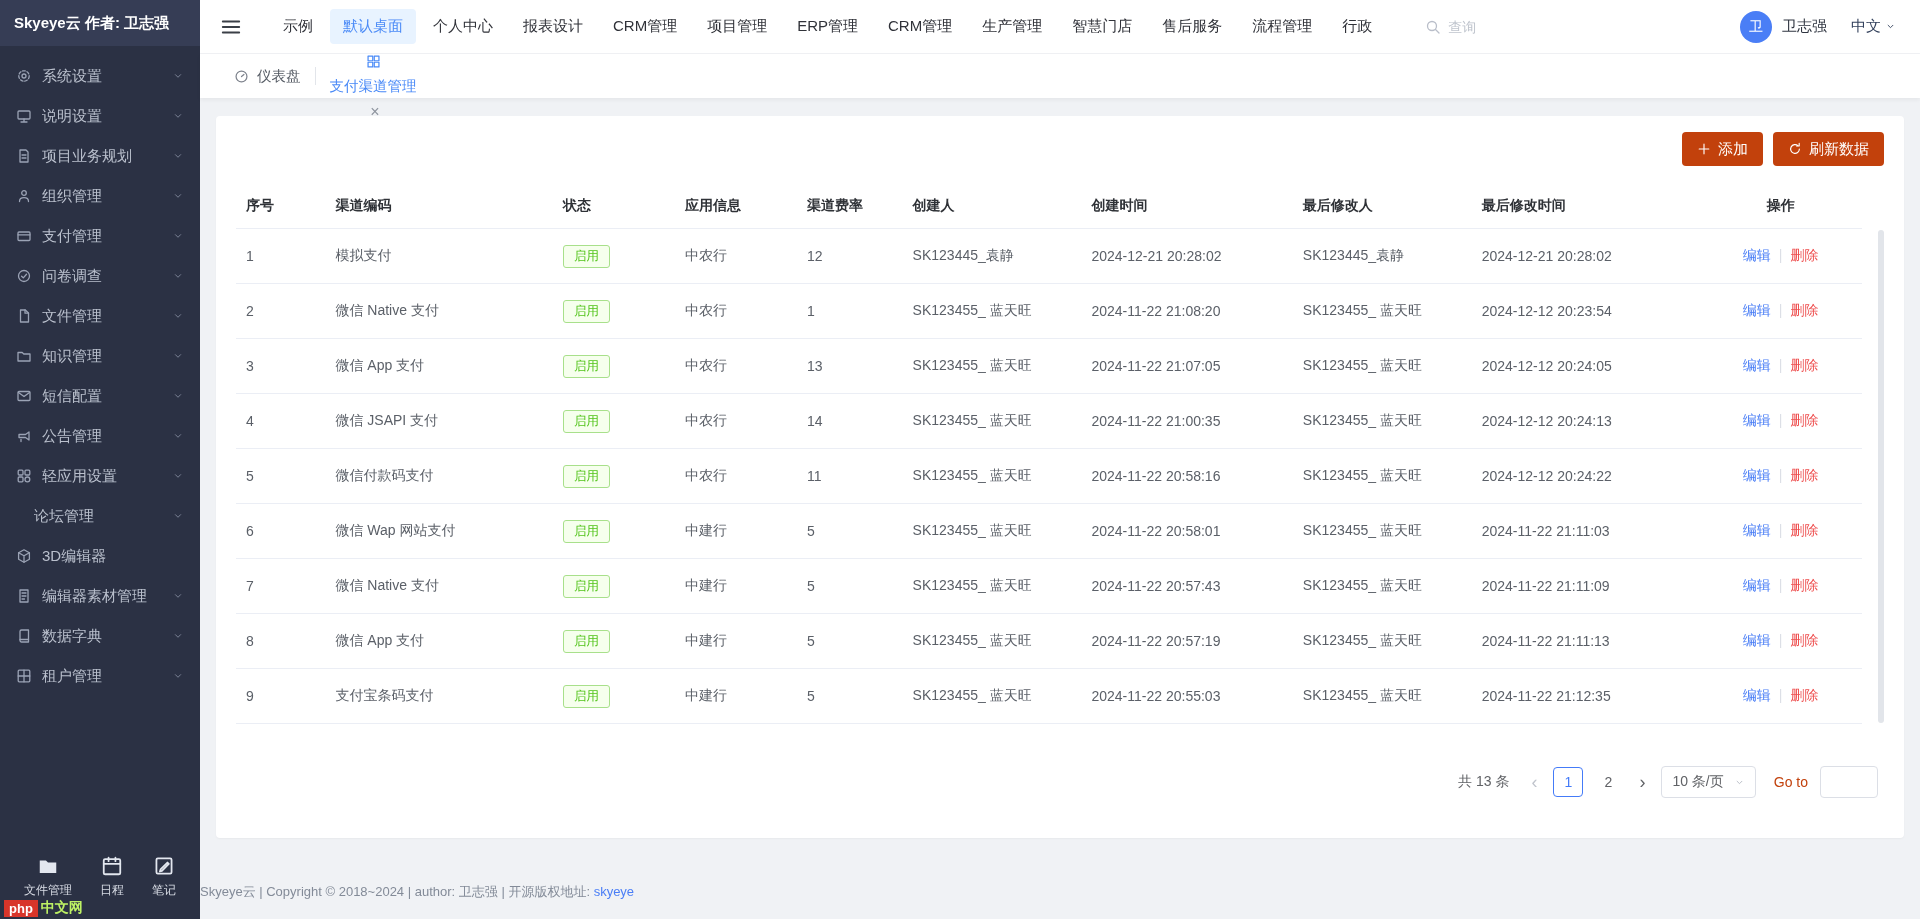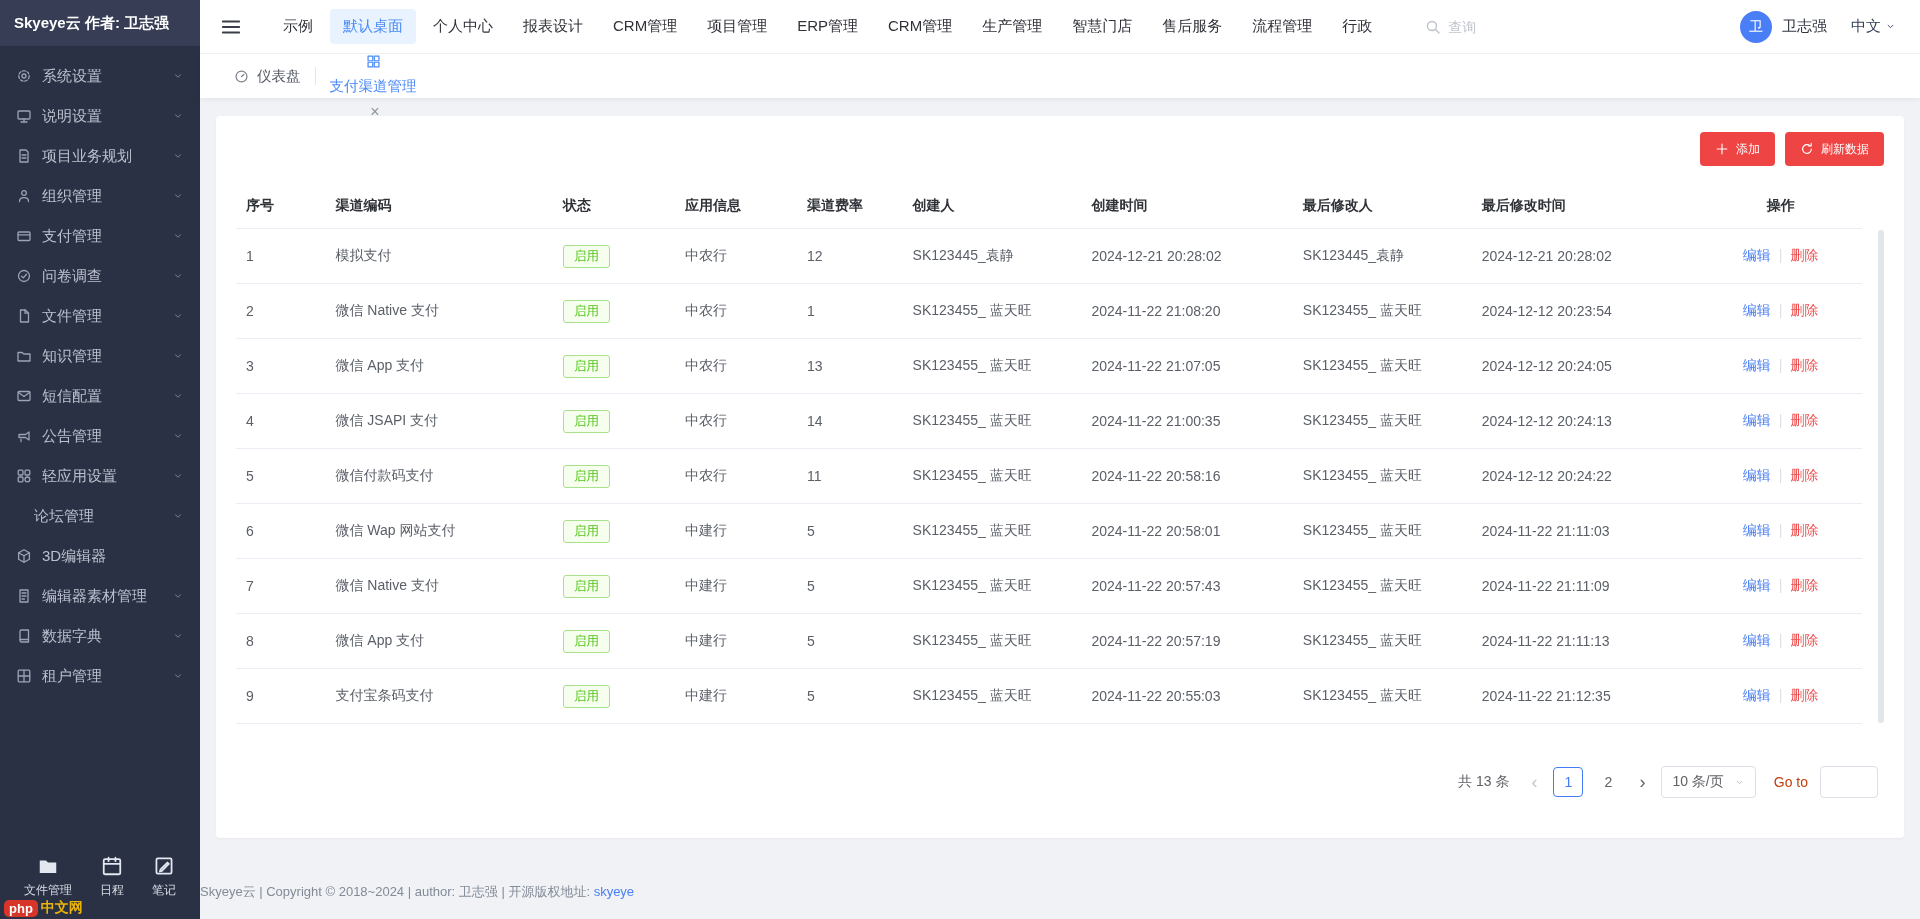--- a/index.html
+++ b/index.html
@@ -25,23 +25,23 @@
   .chev { margin-left:auto; width:12px; height:12px; color:#7d8598; flex-shrink:0; }
   .chev svg { width:12px; height:12px; display:block; }
   .side-footer { margin-top:auto; display:flex; justify-content:space-around;
     padding:12px 10px 20px; }
   .sf-item { display:flex; flex-direction:column; align-items:center; gap:5px;
     font-size:12px; color:#d7dbe4; cursor:pointer; }
   .sficon { width:22px; height:22px; color:#e3e7ef; }
   .sficon svg { width:22px; height:22px; display:block; }
   .watermark { position:absolute; left:4px; bottom:2px; display:flex;
     align-items:center; gap:3px; font-size:14px; font-weight:bold; }
-  .wm-badge { background:#d8352a; color:#fff; padding:1px 5px; border-radius:5px;
+  .wm-badge { background:#d8352a; color:#fff; padding:1px 5px; border-radius:0;
     font-size:13px; }
-  .wm-text { color:#eab308; }
+  .wm-text { color:#bef264; }
 
   
   .main { flex:1; min-width:0; display:flex; flex-direction:column; }
 
   .topbar { height:54px; background:#fff; display:flex; align-items:center;
     padding:0 24px 0 20px; border-bottom:1px solid #f0f1f4; flex-shrink:0; }
   .hamburger { width:22px; height:22px; color:#3a3f47; cursor:pointer; }
   .hamburger svg { width:22px; height:22px; display:block; }
   .top-nav { display:flex; align-items:center; gap:4px; margin-left:28px; }
   .nav-item { padding:8px 13px; font-size:15px; color:#303239; border-radius:4px;
@@ -74,22 +74,22 @@
   .tab.active .ticon { color:#4a8af7; }
   .ticon svg { width:15px; height:15px; display:block; }
   .tab-close { color:#8f959f; font-size:16px; margin-left:4px; line-height:1; }
   .tab-divider { width:1px; height:18px; background:#e2e5ea; }
 
   
   .content { flex:1; min-height:0; display:flex; flex-direction:column; }
   .card { background:#fff; border-radius:4px; margin:18px 16px 0;
     padding:16px 20px 40px; box-shadow:0 1px 2px rgba(0,0,0,.04); }
   .toolbar { display:flex; justify-content:flex-end; gap:10px; margin-bottom:18px; }
-  .btn { background:#ef4444; color:#fff; border:none; border-radius:4px;
-    height:34px; padding:0 15px; font-size:12px; display:inline-flex;
+  .btn { background:#c2410c; color:#fff; border:none; border-radius:4px;
+    height:34px; padding:0 15px; font-size:15px; display:inline-flex;
     align-items:center; gap:7px; cursor:pointer;
     font-family:"Liberation Sans","DejaVu Sans",sans-serif; }
   .btn .icn { width:14px; height:14px; color:#fff; }
   .btn .icn svg { width:14px; height:14px; display:block; }
 
   .table-wrap { position:relative; padding-right:22px; }
   table { width:100%; border-collapse:collapse; table-layout:fixed; }
   th { font-size:14px; color:#2f3237; font-weight:bold; text-align:left;
     padding:13px 10px; border-bottom:1px solid #ebeef5; white-space:nowrap; }
   td { font-size:14px; color:#5b6068; padding:0 10px; height:55px;

